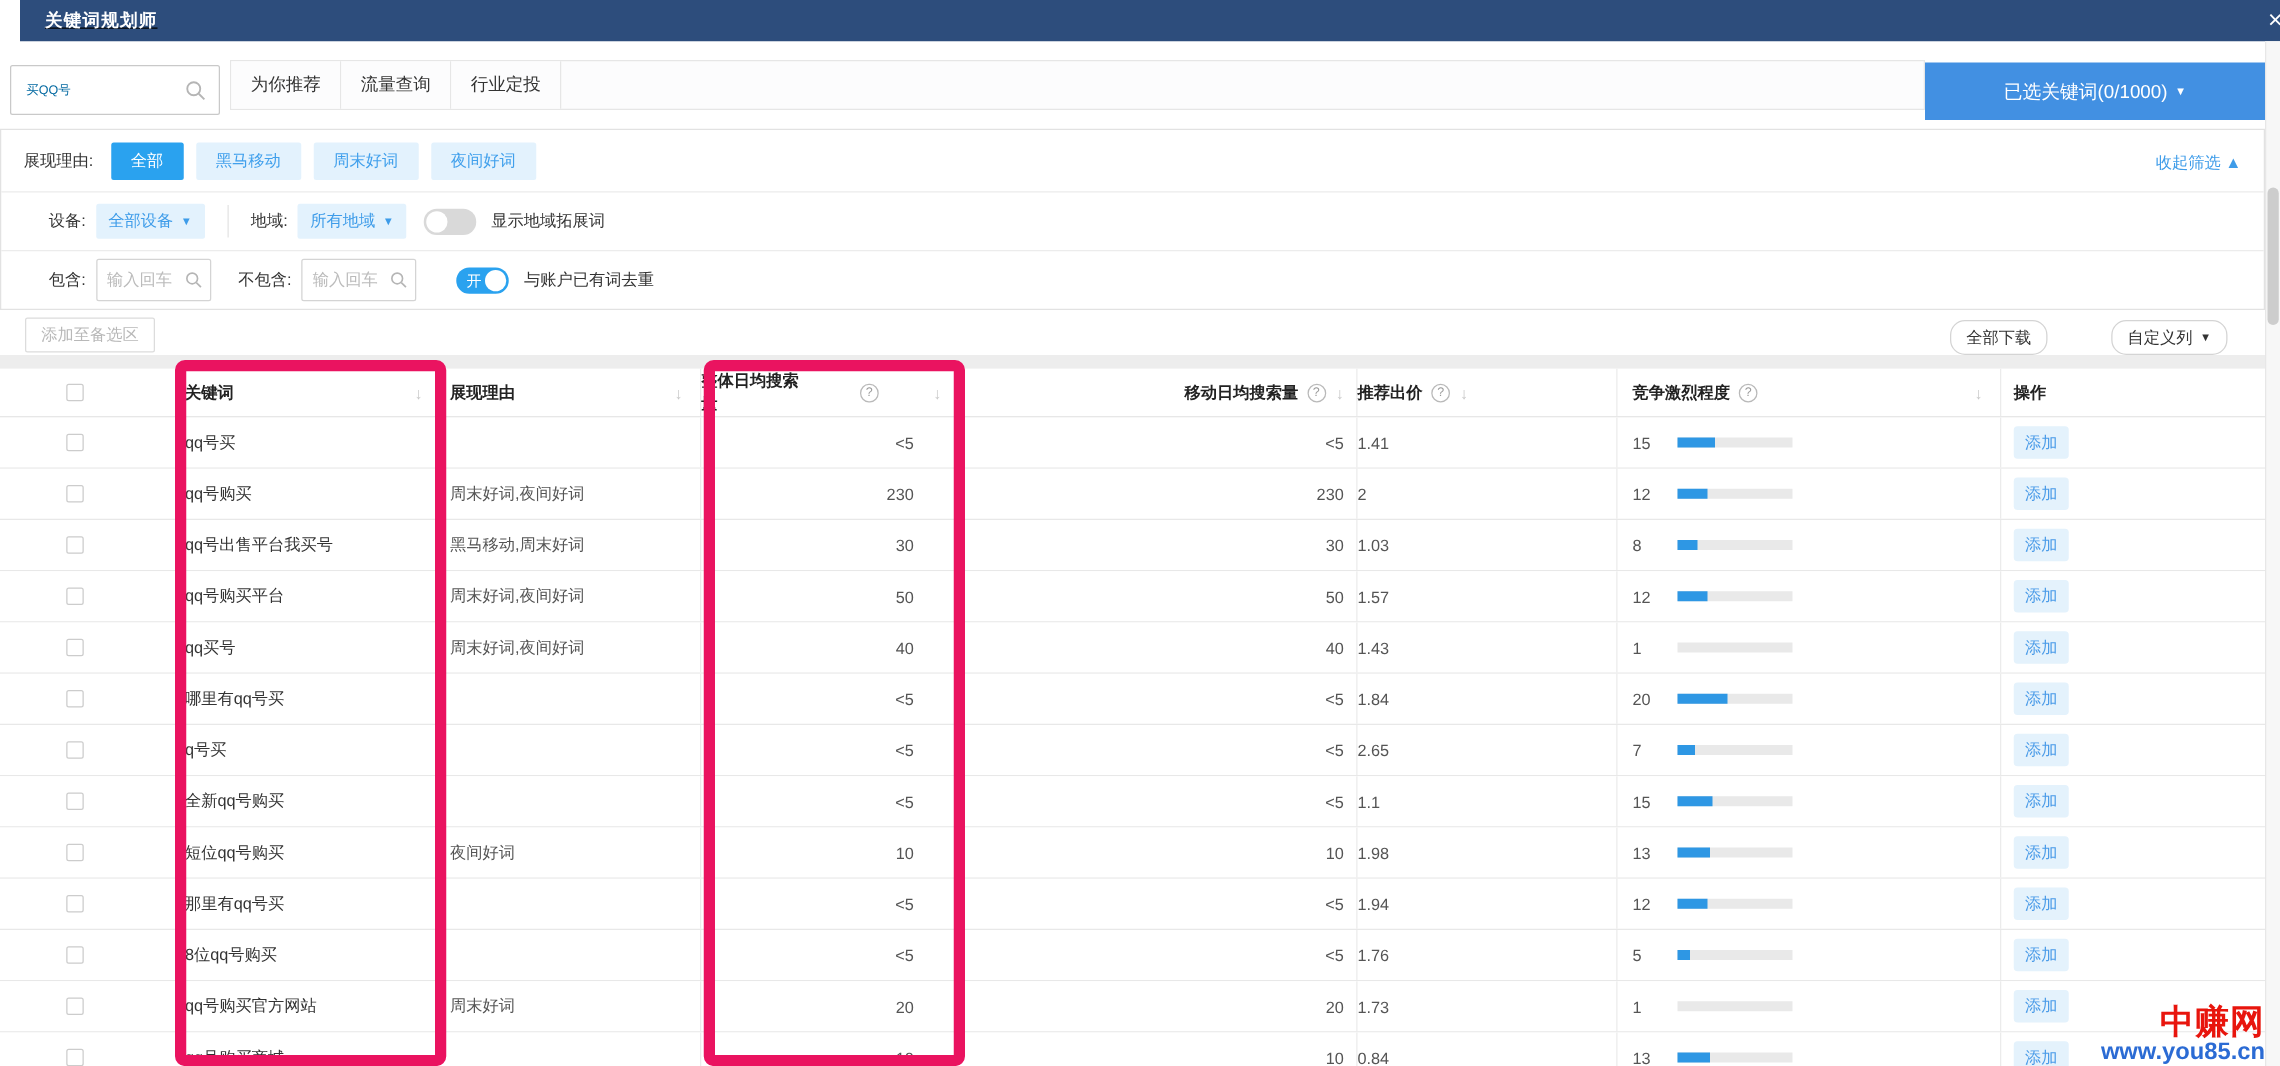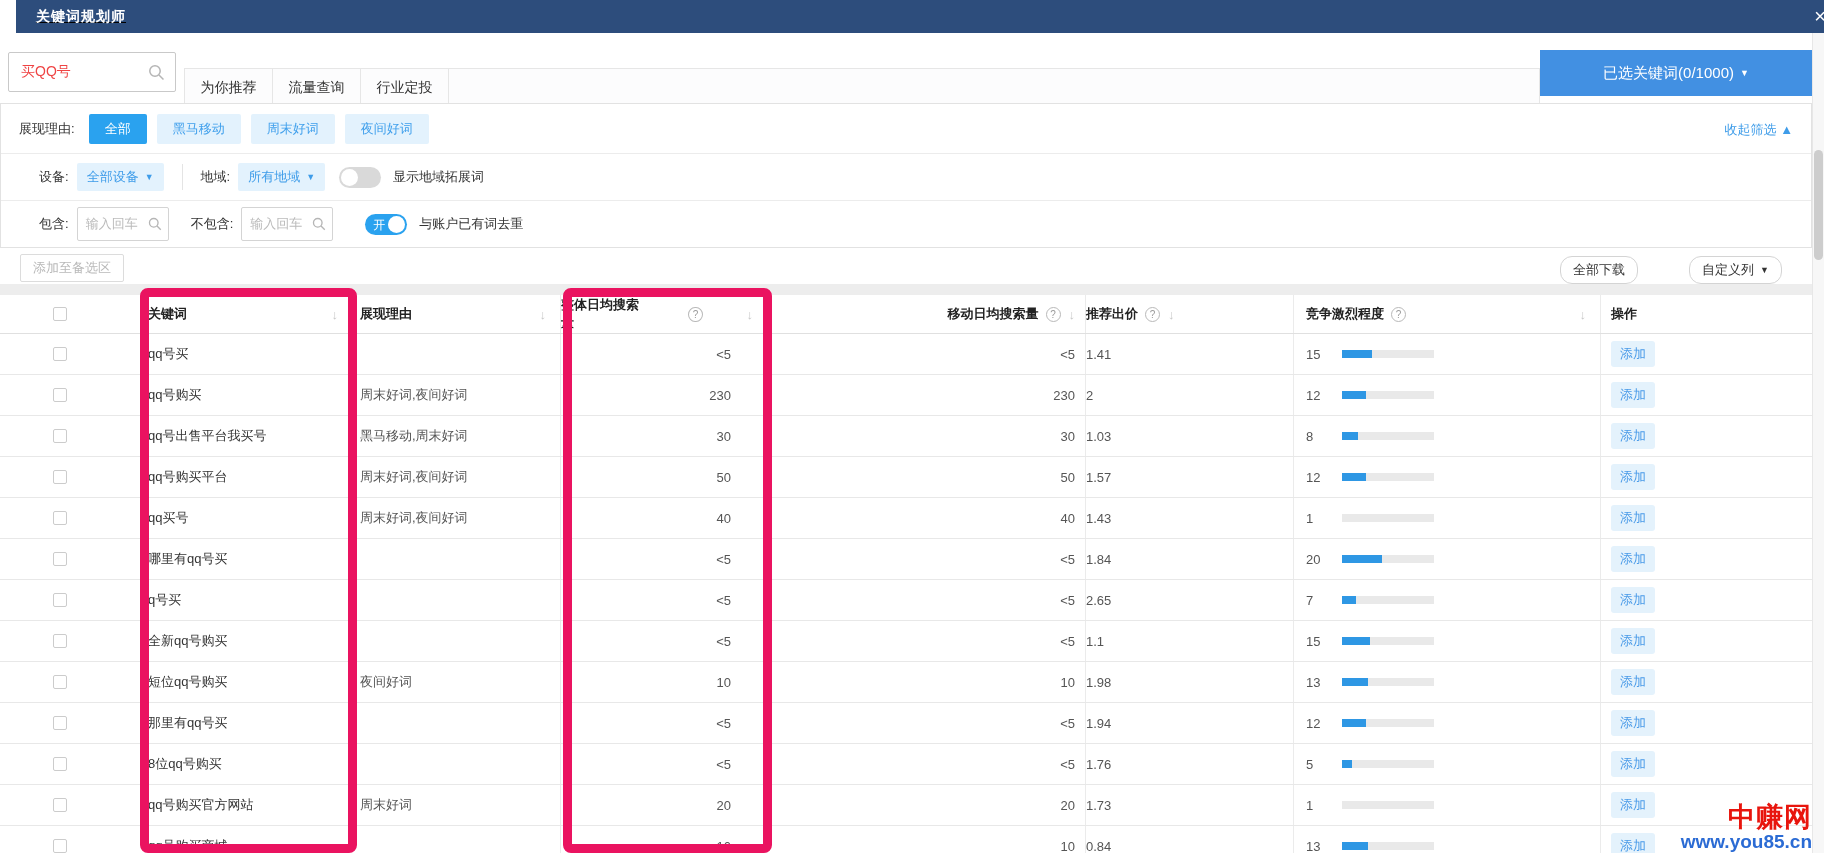--- a/index.html
+++ b/index.html
@@ -7,23 +7,23 @@
   body { font-family:"Liberation Sans","DejaVu Sans",sans-serif; }
   #app { position:relative; width:1824px; height:853px; background:#fff; overflow:hidden; }
 
   
   .topbar { position:absolute; left:16px; top:0; width:1824px; height:33px; background:#2d4d7c; display:flex; align-items:center;text-decoration:underline; }
   .topbar-title { color:#fff; font-size:14px; font-weight:bold; margin-left:20px; letter-spacing:1px; }
   .close-btn { position:absolute; right:14px; top:6px; color:#fff; font-size:20px; line-height:20px; cursor:pointer; }
 
   
   .search-box { position:absolute; left:8px; top:52px; width:168px; height:40px; border:1px solid #c9c9c9; border-radius:2px; background:#fff; display:flex; align-items:center; }
-  .search-box .txt { flex:1; font-size:14px; color:#ef4444; padding-left:12px; }
+  .search-box .txt { flex:1; font-size:10px; color:#0369a1; padding-left:12px; }
   .search-box svg { margin-right:10px; }
-  .tabstrip { position:absolute; left:184px; top:68px; width:1356px; height:40px; background:#fcfcfd; border:1px solid #e6e6e6; display:flex; }
+  .tabstrip { position:absolute; left:184px; top:48px; width:1356px; height:40px; background:#fcfcfd; border:1px solid #e6e6e6; display:flex; }
   .tab { width:88px; height:100%; display:flex; align-items:center; justify-content:center; font-size:14px; color:#333; border-right:1px solid #e6e6e6; cursor:pointer; background:#fcfcfd; }
   .selected-btn { position:absolute; left:1540px; top:50px; width:272px; height:46px; background:#4290e2; color:#fff; font-size:15px; display:flex; align-items:center; justify-content:center; cursor:pointer; border:none; }
   .selected-btn .caret { font-size:9px; margin-left:6px; }
 
   
   .filter-panel { position:absolute; left:0; top:103px; width:1812px; height:145px; border:1px solid #e2e2e2; background:#fff; }
   .f-row { position:relative; display:flex; align-items:center; }
   .f-row1 { height:50px; border-bottom:1px solid #ececec; }
   .f-row2 { height:47px; border-bottom:1px solid #ececec; }
   .f-row3 { height:46px; }

